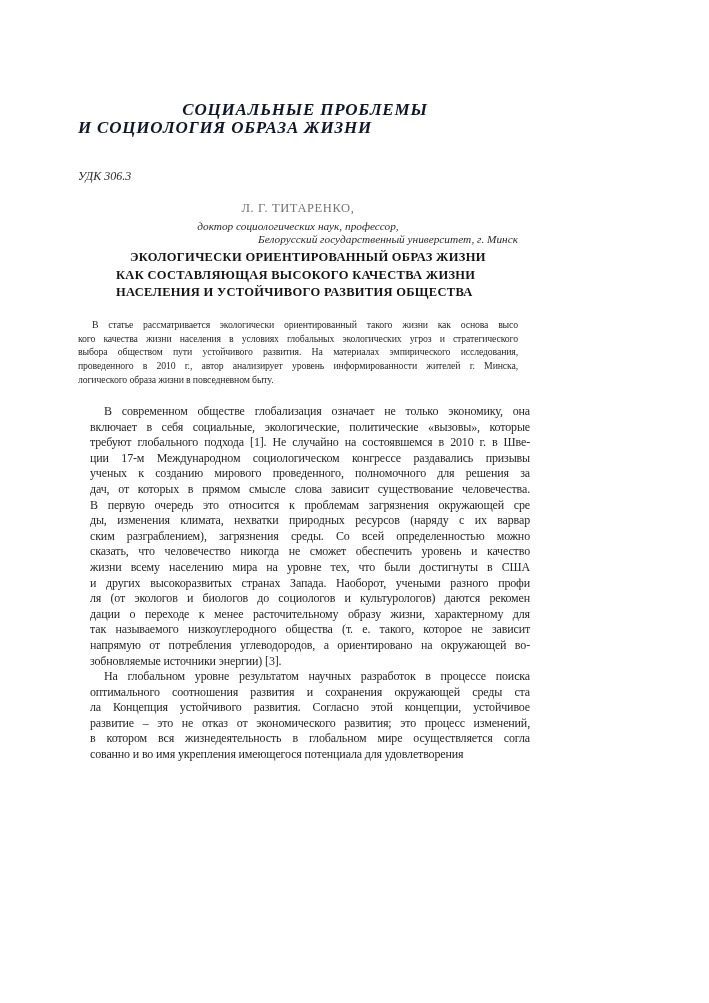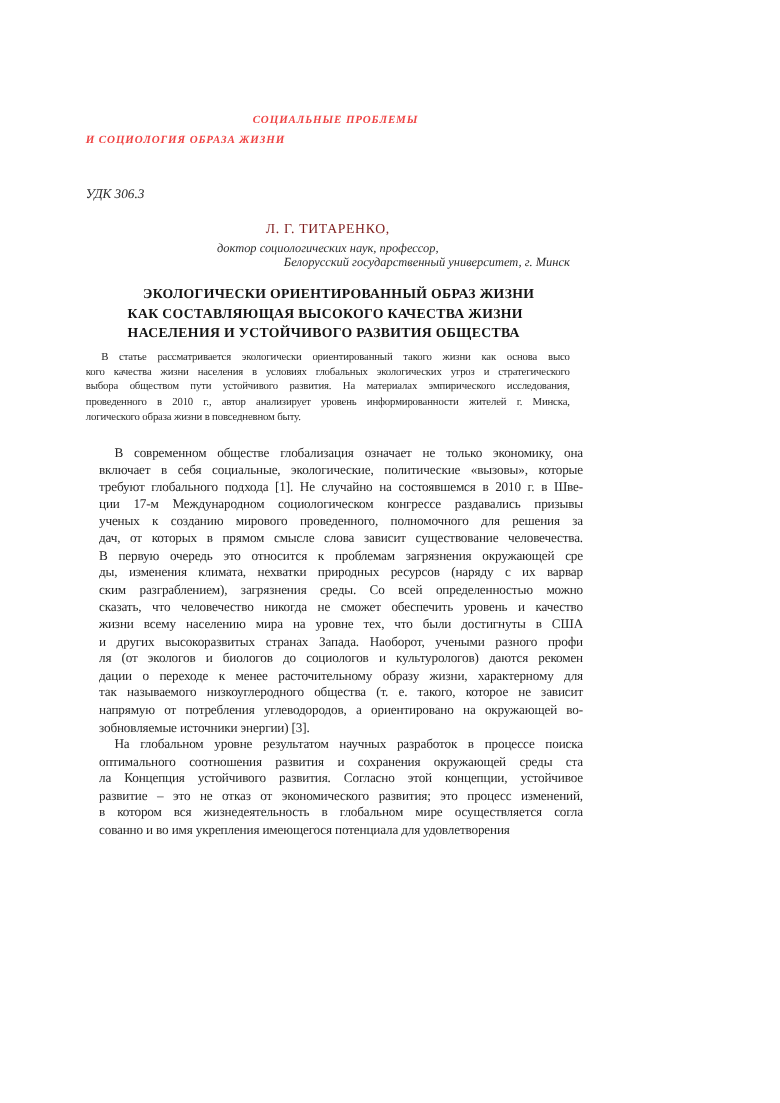--- a/index.html
+++ b/index.html
@@ -22,26 +22,26 @@
     top: 0;
     width: 440px;
     height: 100%;
   }
   
   .section-header {
     position: absolute;
     top: 101px;
     left: 0;
     width: 100%;
-    font-size: 10px;
+    font-size: 17px;
     line-height: 18px;
     font-weight: bold;
     font-style: italic;
     letter-spacing: 0.8px;
-    color: #ef4444;
+    color: #0f172a;
   }
   .section-header .jline {
     text-align: center;
     text-align-last: auto;
     text-indent: 0;
   }
   
   .udc {
     position: absolute;
     top: 169px;
@@ -53,21 +53,21 @@
   
   .author-name {
     position: absolute;
     top: 201px;
     left: 0;
     width: 100%;
     text-align: center;
     font-size: 12.5px;
     line-height: 15px;
     letter-spacing: 0.6px;
-    color: #7f1d1d;
+    color: #737373;
   }
   .author-credentials {
     position: absolute;
     top: 220px;
     left: 0;
     width: 100%;
     text-align: center;
     font-style: italic;
     font-size: 11.3px;
     line-height: 13px;
@@ -78,21 +78,21 @@
     left: 0;
     width: 100%;
     text-align: right;
     font-style: italic;
     font-size: 11.3px;
     line-height: 13px;
   }
   
   .article-title {
     position: absolute;
-    top: 259px;
+    top: 249px;
     left: 38px;
     width: 402px;
     font-weight: bold;
     font-size: 12.5px;
     line-height: 17.6px;
     letter-spacing: 0.3px;
     color: #141414;
   }
   .article-title .jline {
     text-align: left;

